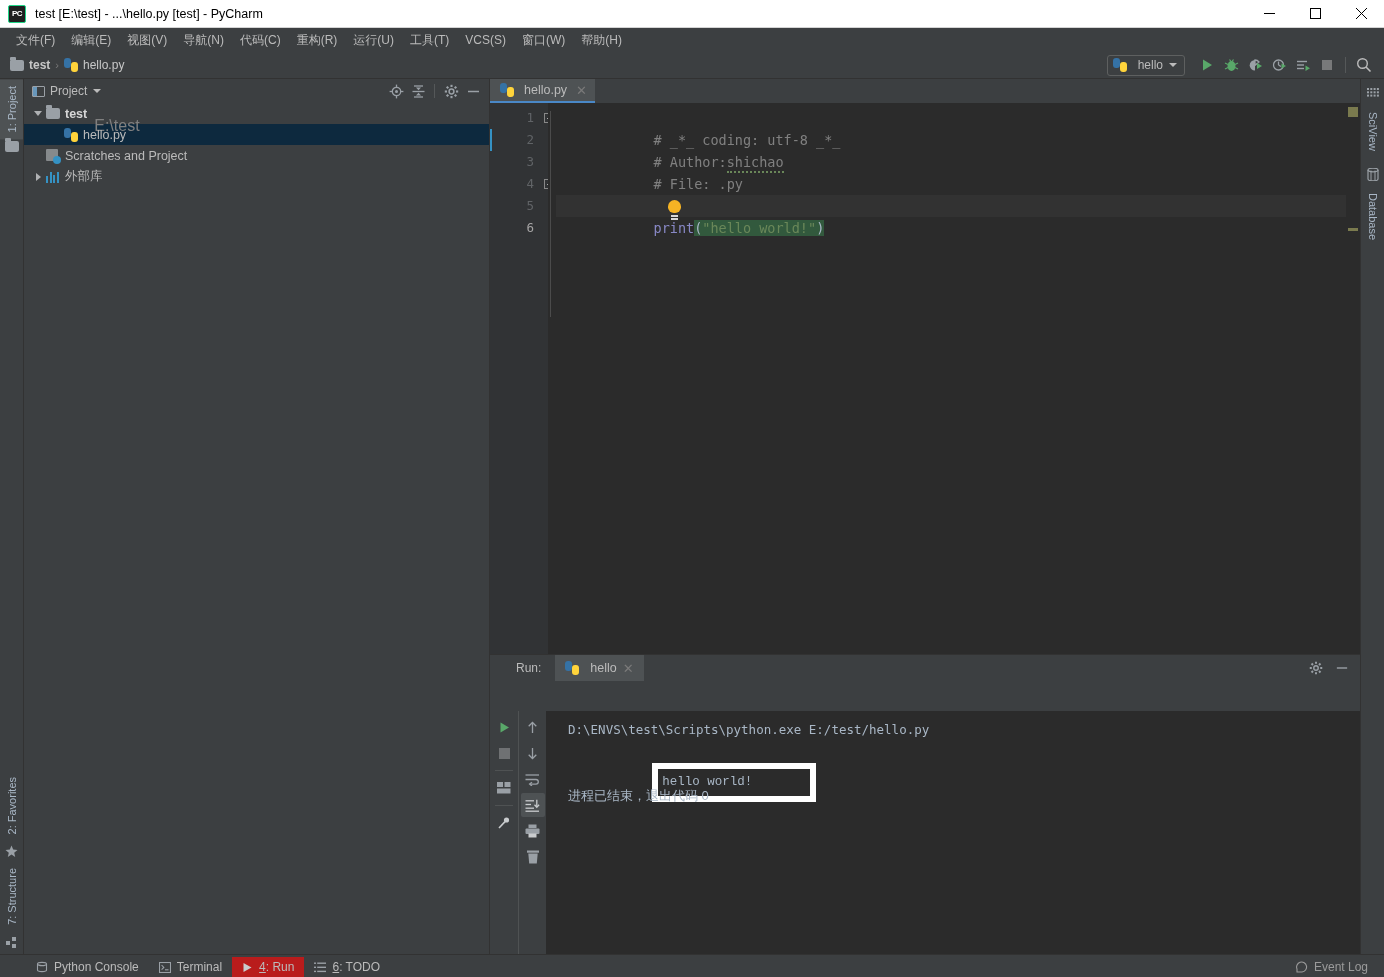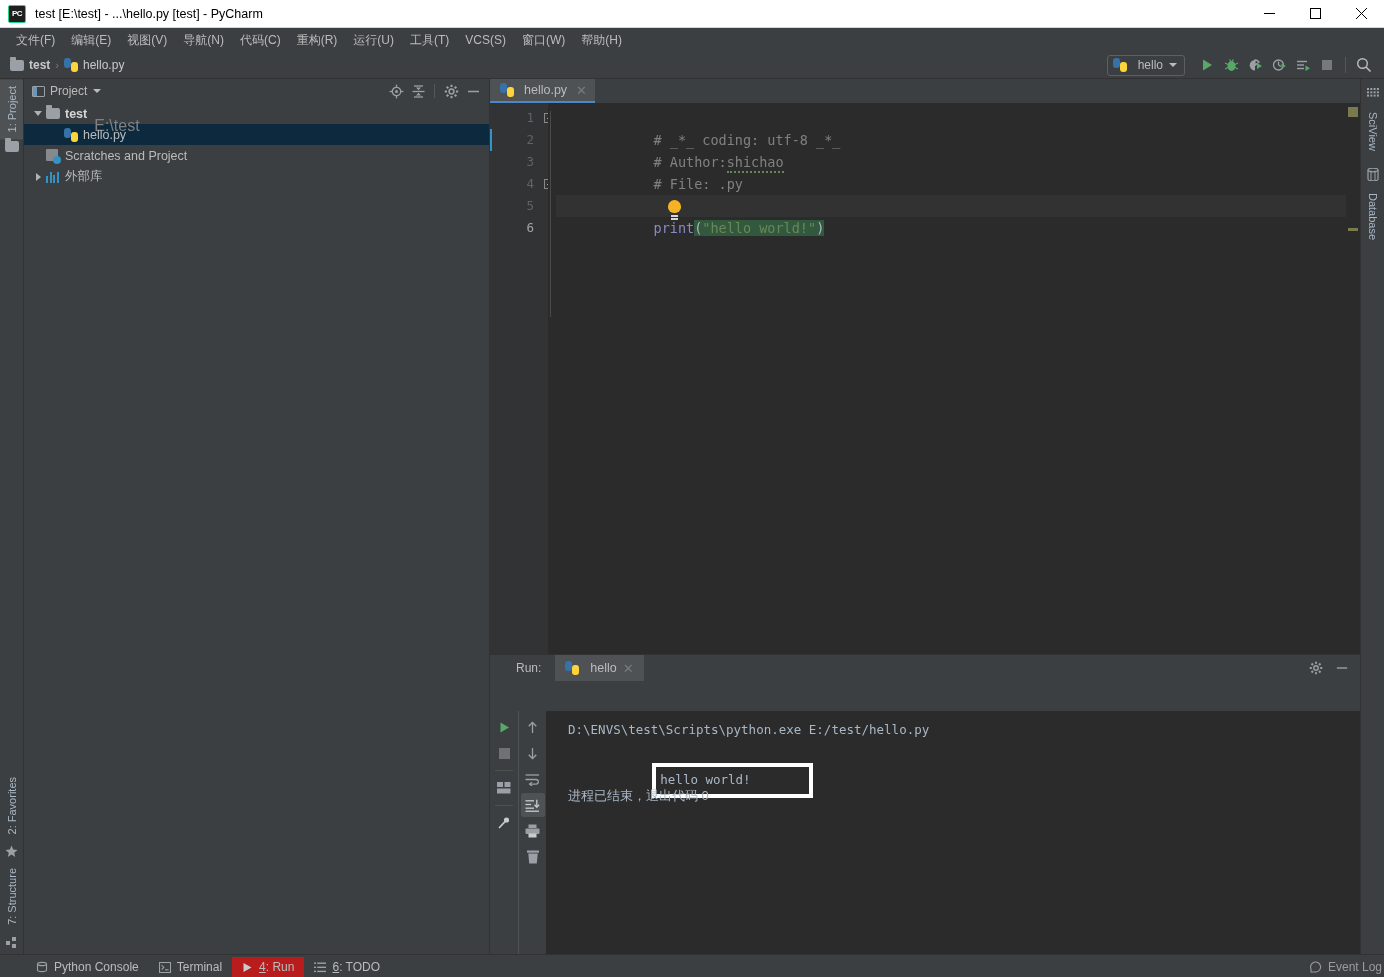--- a/index.html
+++ b/index.html
@@ -204,22 +204,22 @@
   .rt-ic { width: 24px; height: 24px; display: flex; align-items: center; justify-content: center; }
   .rt-ic.sel { background: #4e5254; border-radius: 2px; }
   .rt-div { width: 18px; height: 1px; background: #4f5253; margin: 3px 0; }
 
   .console {
     flex: 1; background: #2b2b2b; font-family: "DejaVu Sans Mono", monospace;
     font-size: 12.5px; color: #A9B7C6; padding: 8px 0 0 22px; position: relative; min-width: 0;
   }
   .console .cl { height: 22px; line-height: 22px; white-space: pre; }
   .console .out-hl {
-    display: inline-block; border: 4px solid #ffffff; padding: 2px 58px 3px 4px;
-    margin-left: -6px; color: #A9B7C6;
+    display: inline-block; border: 6px solid #ffffff; padding: 2px 58px 3px 4px;
+    margin-left: -6px; color: #A9B7C6; font-family: Liberation Mono, monospace;
   }
   .console .cn-zh { font-family: "Liberation Sans", sans-serif; font-size: 13px; }
   .console-scroll { width: 14px; background: #2b2b2b; flex: none; }
 
   
   .bottom-tabs {
     height: 25px; background: #3c3f41; display: flex; align-items: center;
     padding-left: 26px; border-top: 1px solid #323232;
   }
   .btab { display: flex; align-items: center; gap: 6px; padding: 3px 10px; font-size: 12px; color: #bbbbbb; }
@@ -704,21 +704,21 @@
             <rect x="0" y="4.6" width="2" height="1.4"></rect>
             <rect x="3.2" y="4.6" width="8.8" height="1.4"></rect>
             <rect x="0" y="8.7" width="2" height="1.4"></rect>
             <rect x="3.2" y="8.7" width="8.8" height="1.4"></rect>
           </g>
         </svg>
     </span>
     <span><u>6</u><span>: TODO</span></span>
   </div>
 
-  <div style="margin-left:auto;display:flex;align-items:center;gap:6px;padding-right:2px">
+  <div style="margin-left:auto;display:flex;align-items:center;gap:6px;padding-right:16px">
     <span>
       <svg width="12" height="12" viewBox="0 0 12 12">
           <path d="M1 8 A5 5 0 1 1 6 11 H1 Z" fill="none" stroke="#9b9b9b" stroke-width="1.1"></path>
         </svg>
     </span>
     <span style="font-size:12px;color:#9b9b9b">Event Log</span>
   </div>
 </div>
 
 </body></html>

